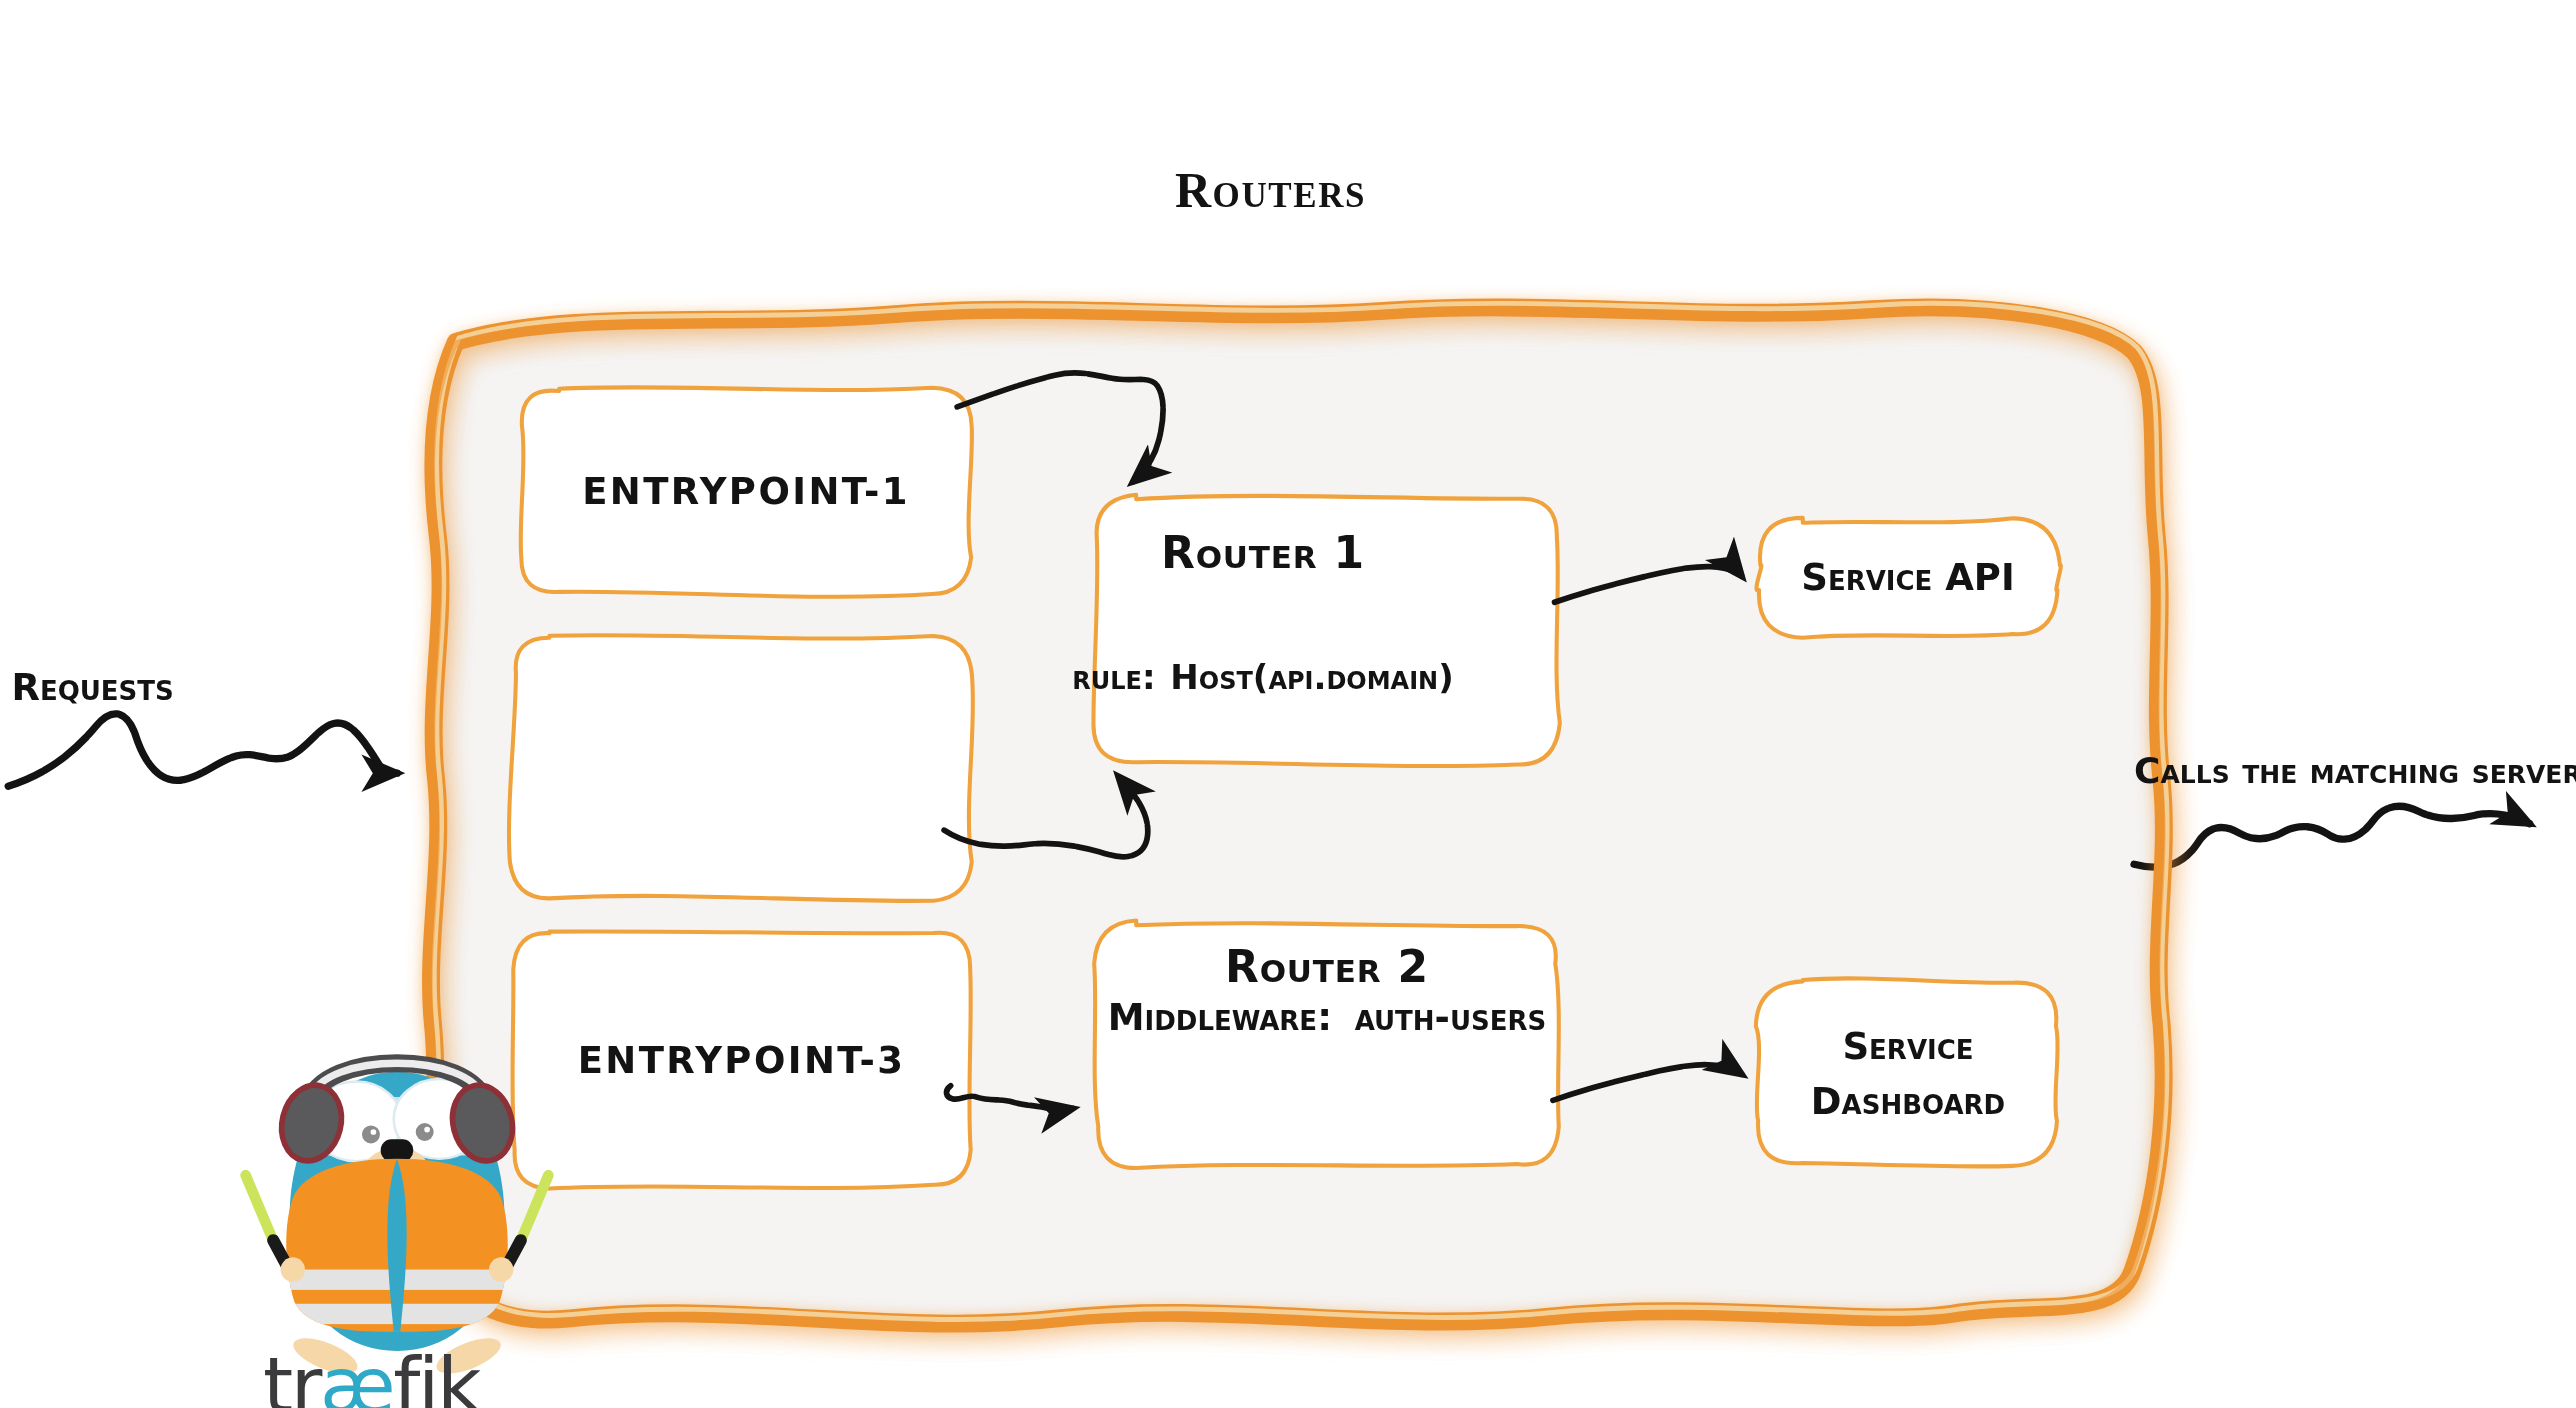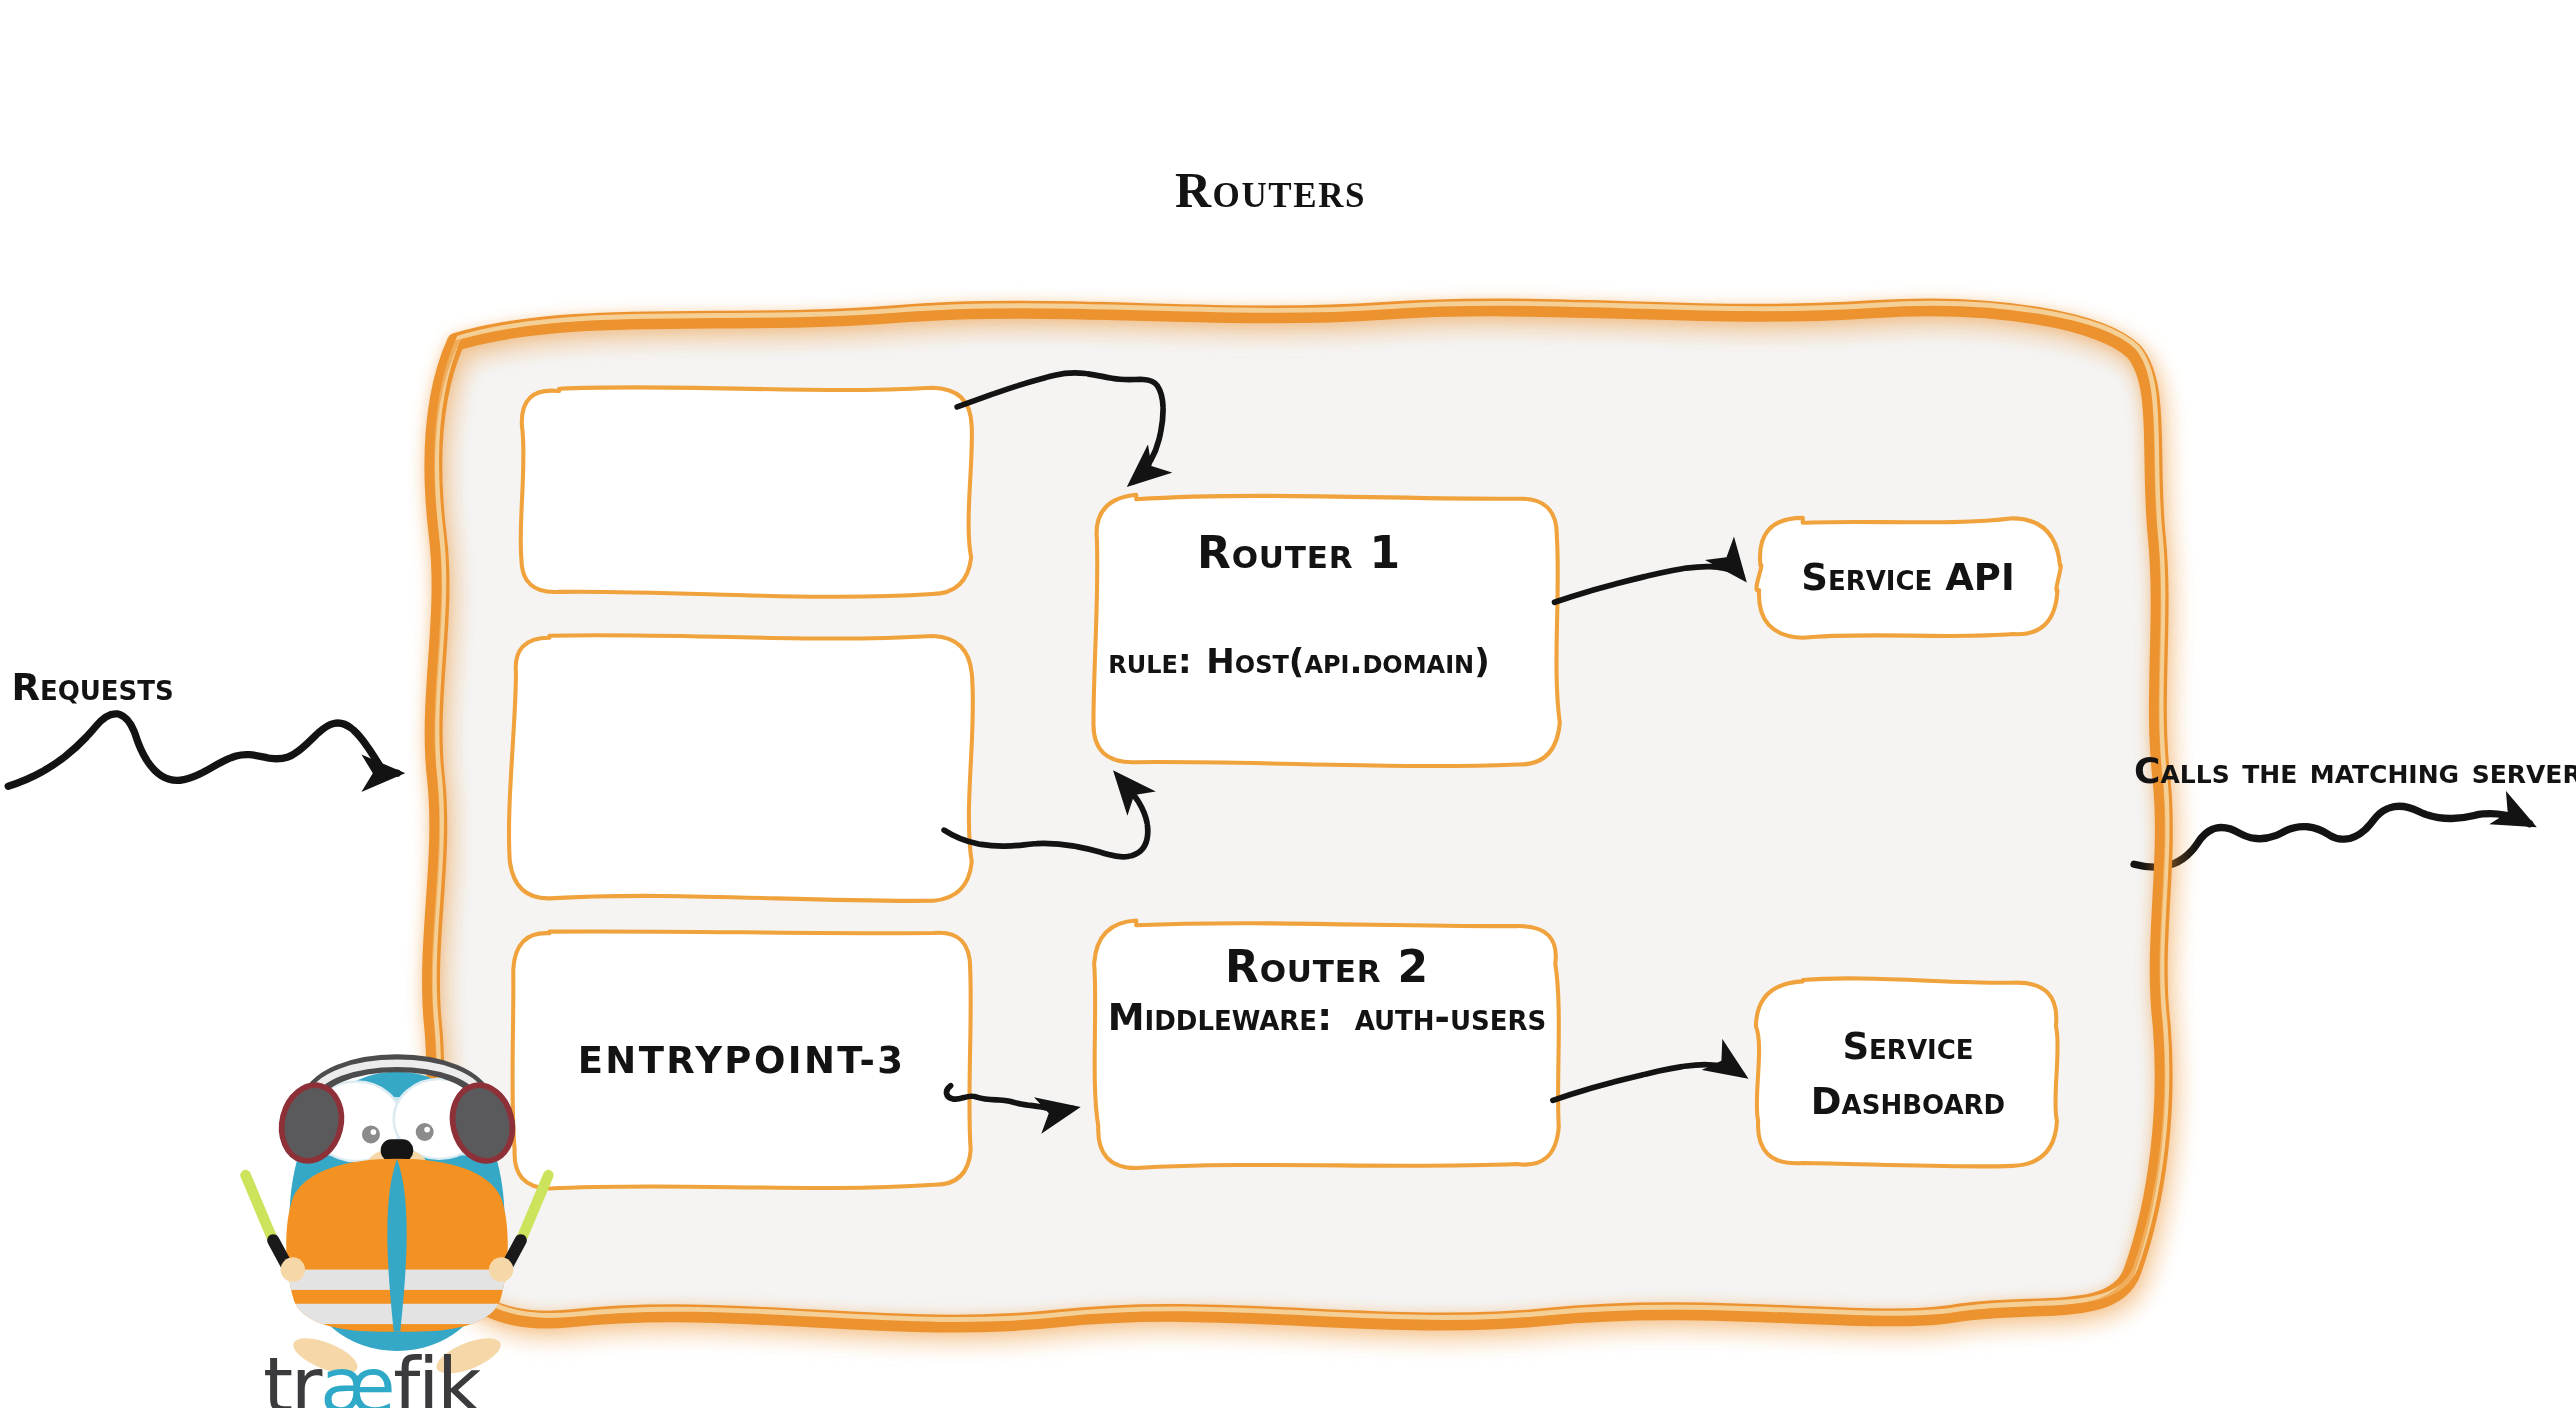--- a/index.html
+++ b/index.html
@@ -137,23 +137,24 @@
       <use href="#panelPath" transform="translate(-3,4)" opacity="0.55" style="fill:none;stroke:var(--brush_orange,#ec9330);stroke-width:10;stroke-linejoin:round;"></use>
     </g>
   </svg>
 
   <div class="lbl title sc" style="left:1059px;top:161px;width:423px;">Routers</div>
 
   <div class="lbl side-label sc" style="left:11.4px;top:666px;">Requests</div>
 
   <div class="lbl calls-label sc" style="left:2134px;top:750px;">Calls the matching server</div>
 
+  <div class="lbl ep-text" style="left:523px;top:389px;width:446px;height:205px;">entrypoint-1</div>
   <div class="lbl ep-text" style="left:513px;top:933px;width:457px;height:254px;">entrypoint-3</div>
 
-  <div class="lbl boxflex" style="left:1068px;top:496px;width:462px;height:267px;padding-top:31px;gap:63px;box-sizing:border-box;">
+  <div class="lbl boxflex" style="left:1032px;top:496px;width:462px;height:267px;padding-top:31px;gap:79px;box-sizing:border-box;">
     <div class="router-name sc">Router 1</div>
     <div class="rule-line sc">
       <span>rule:</span>
       <span style="margin-left:3px;">Host(api.domain)</span>
     </div>
   </div>
 
   <div class="lbl boxflex" style="left:1096px;top:923px;width:462px;height:244px;padding-top:18px;gap:4px;box-sizing:border-box;">
     <div class="router-name sc">Router 2</div>
     <div class="r2-mw sc">

